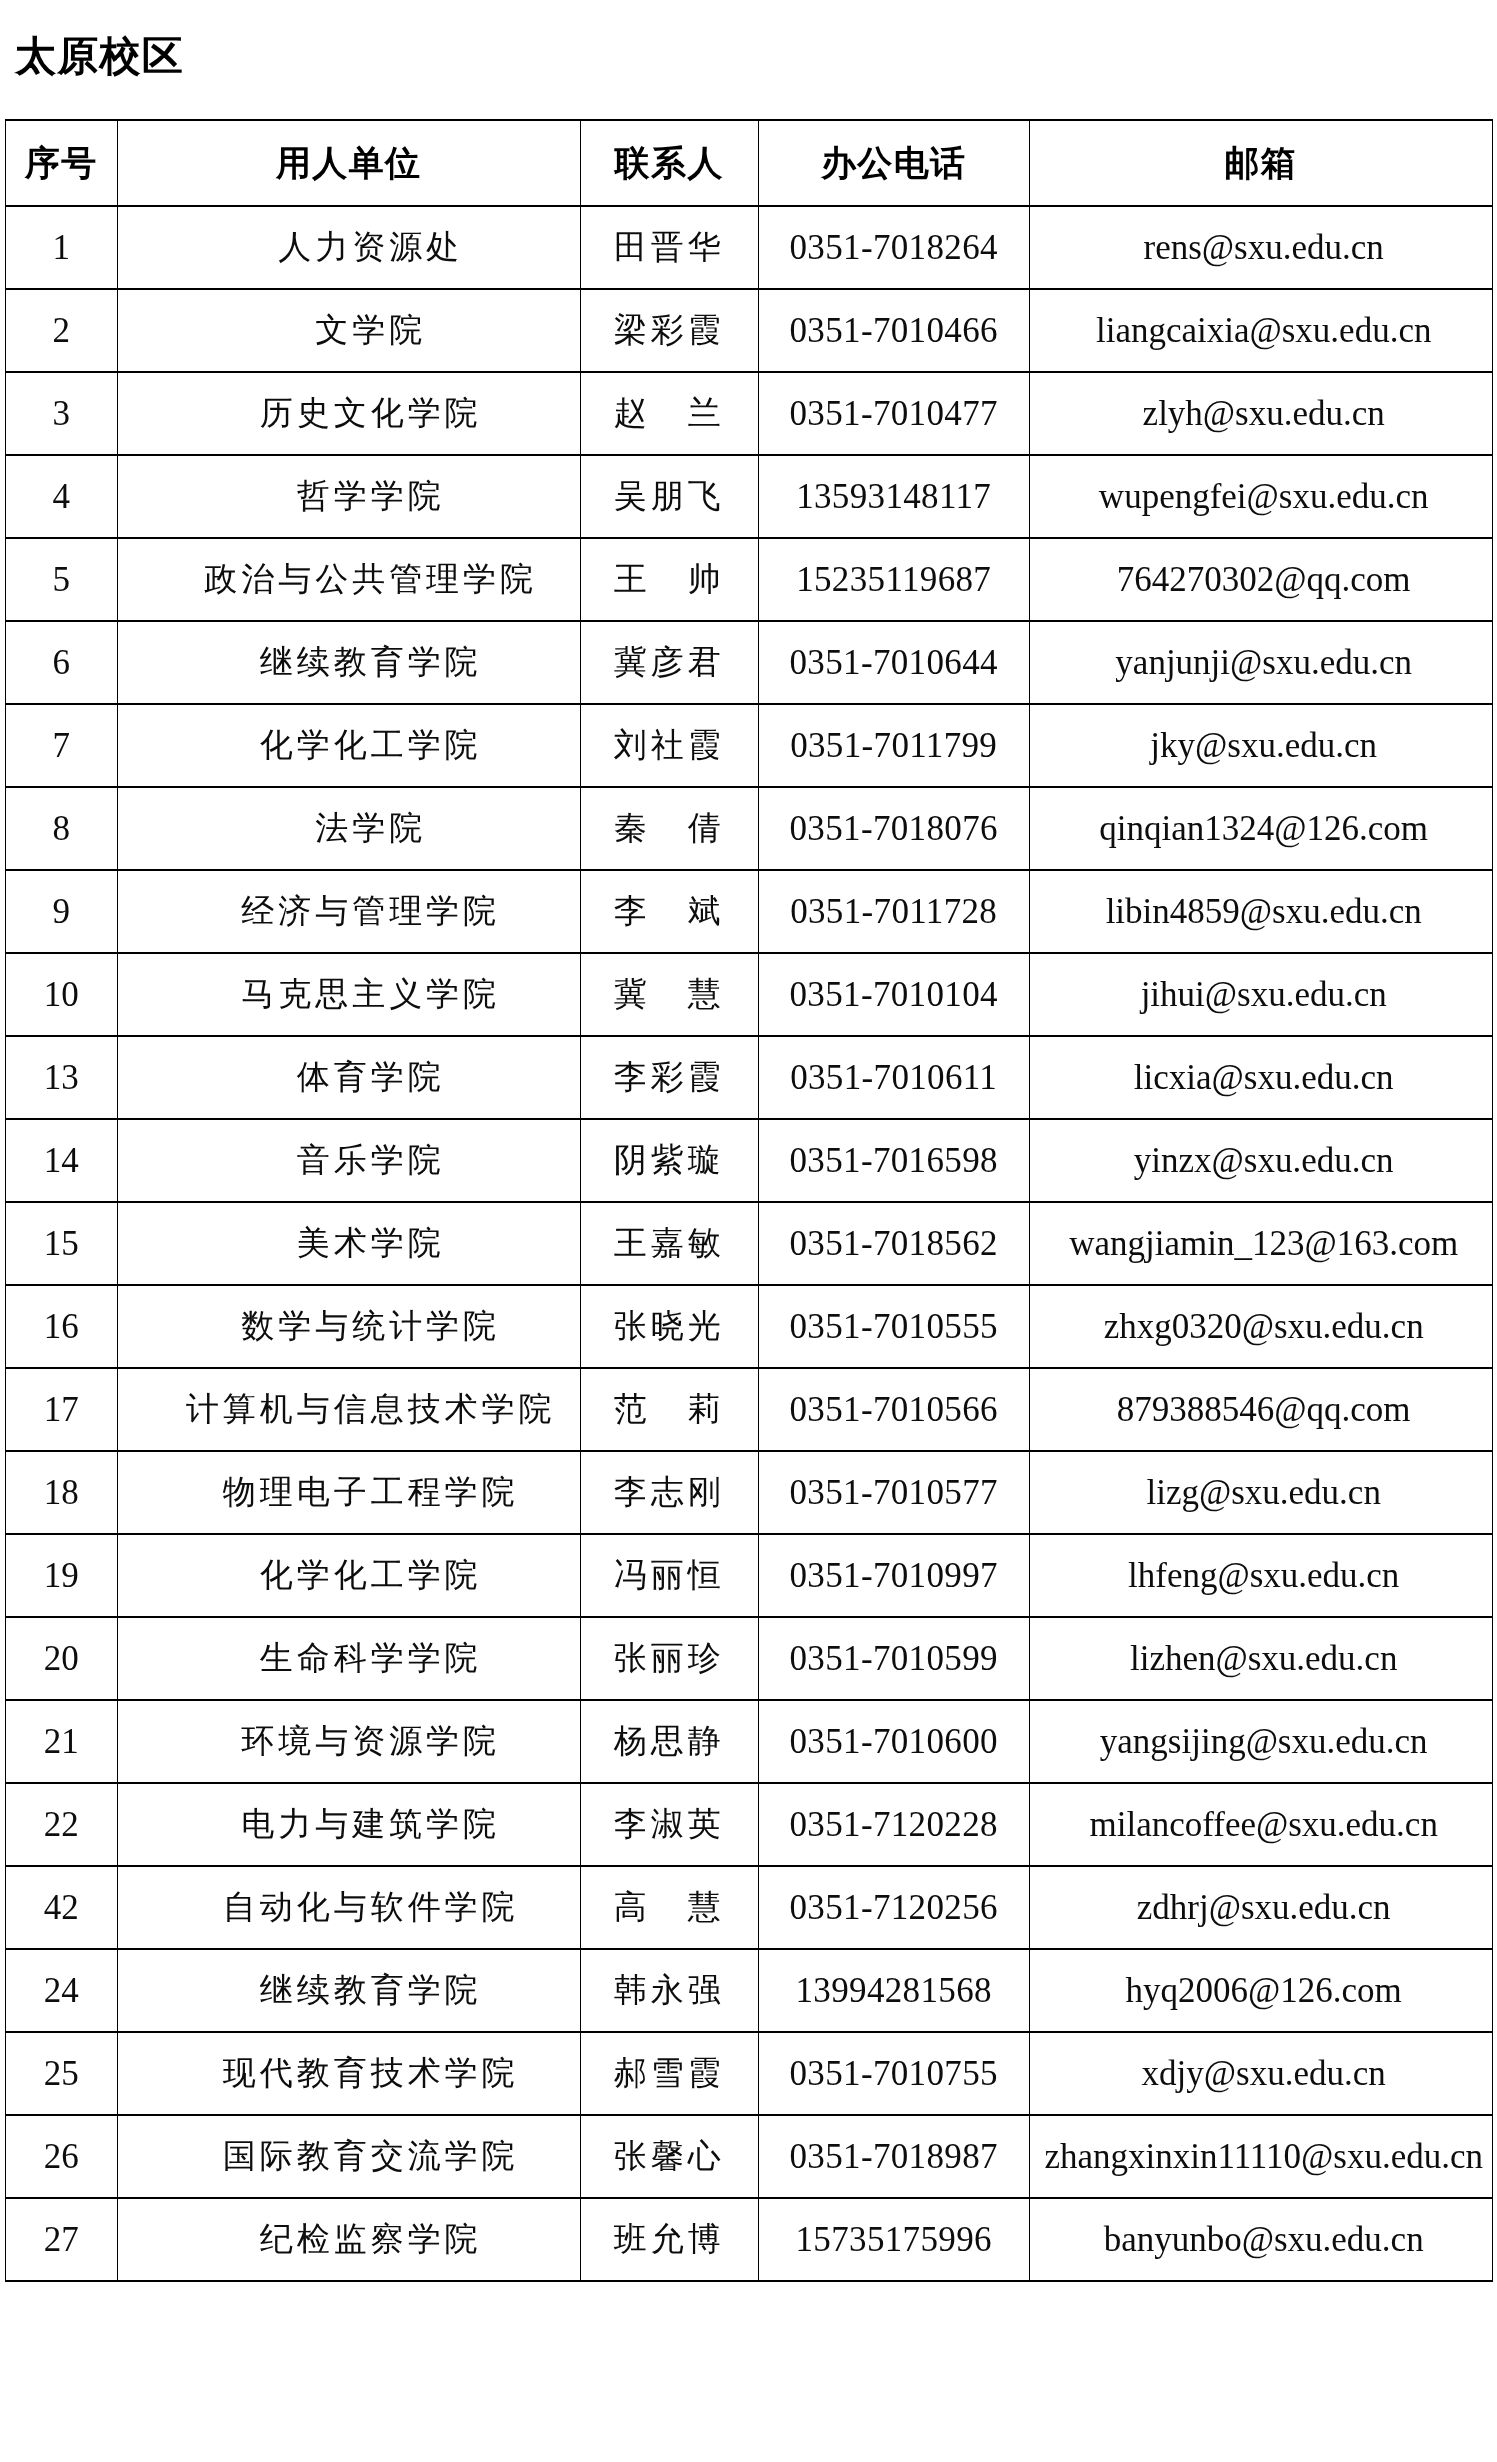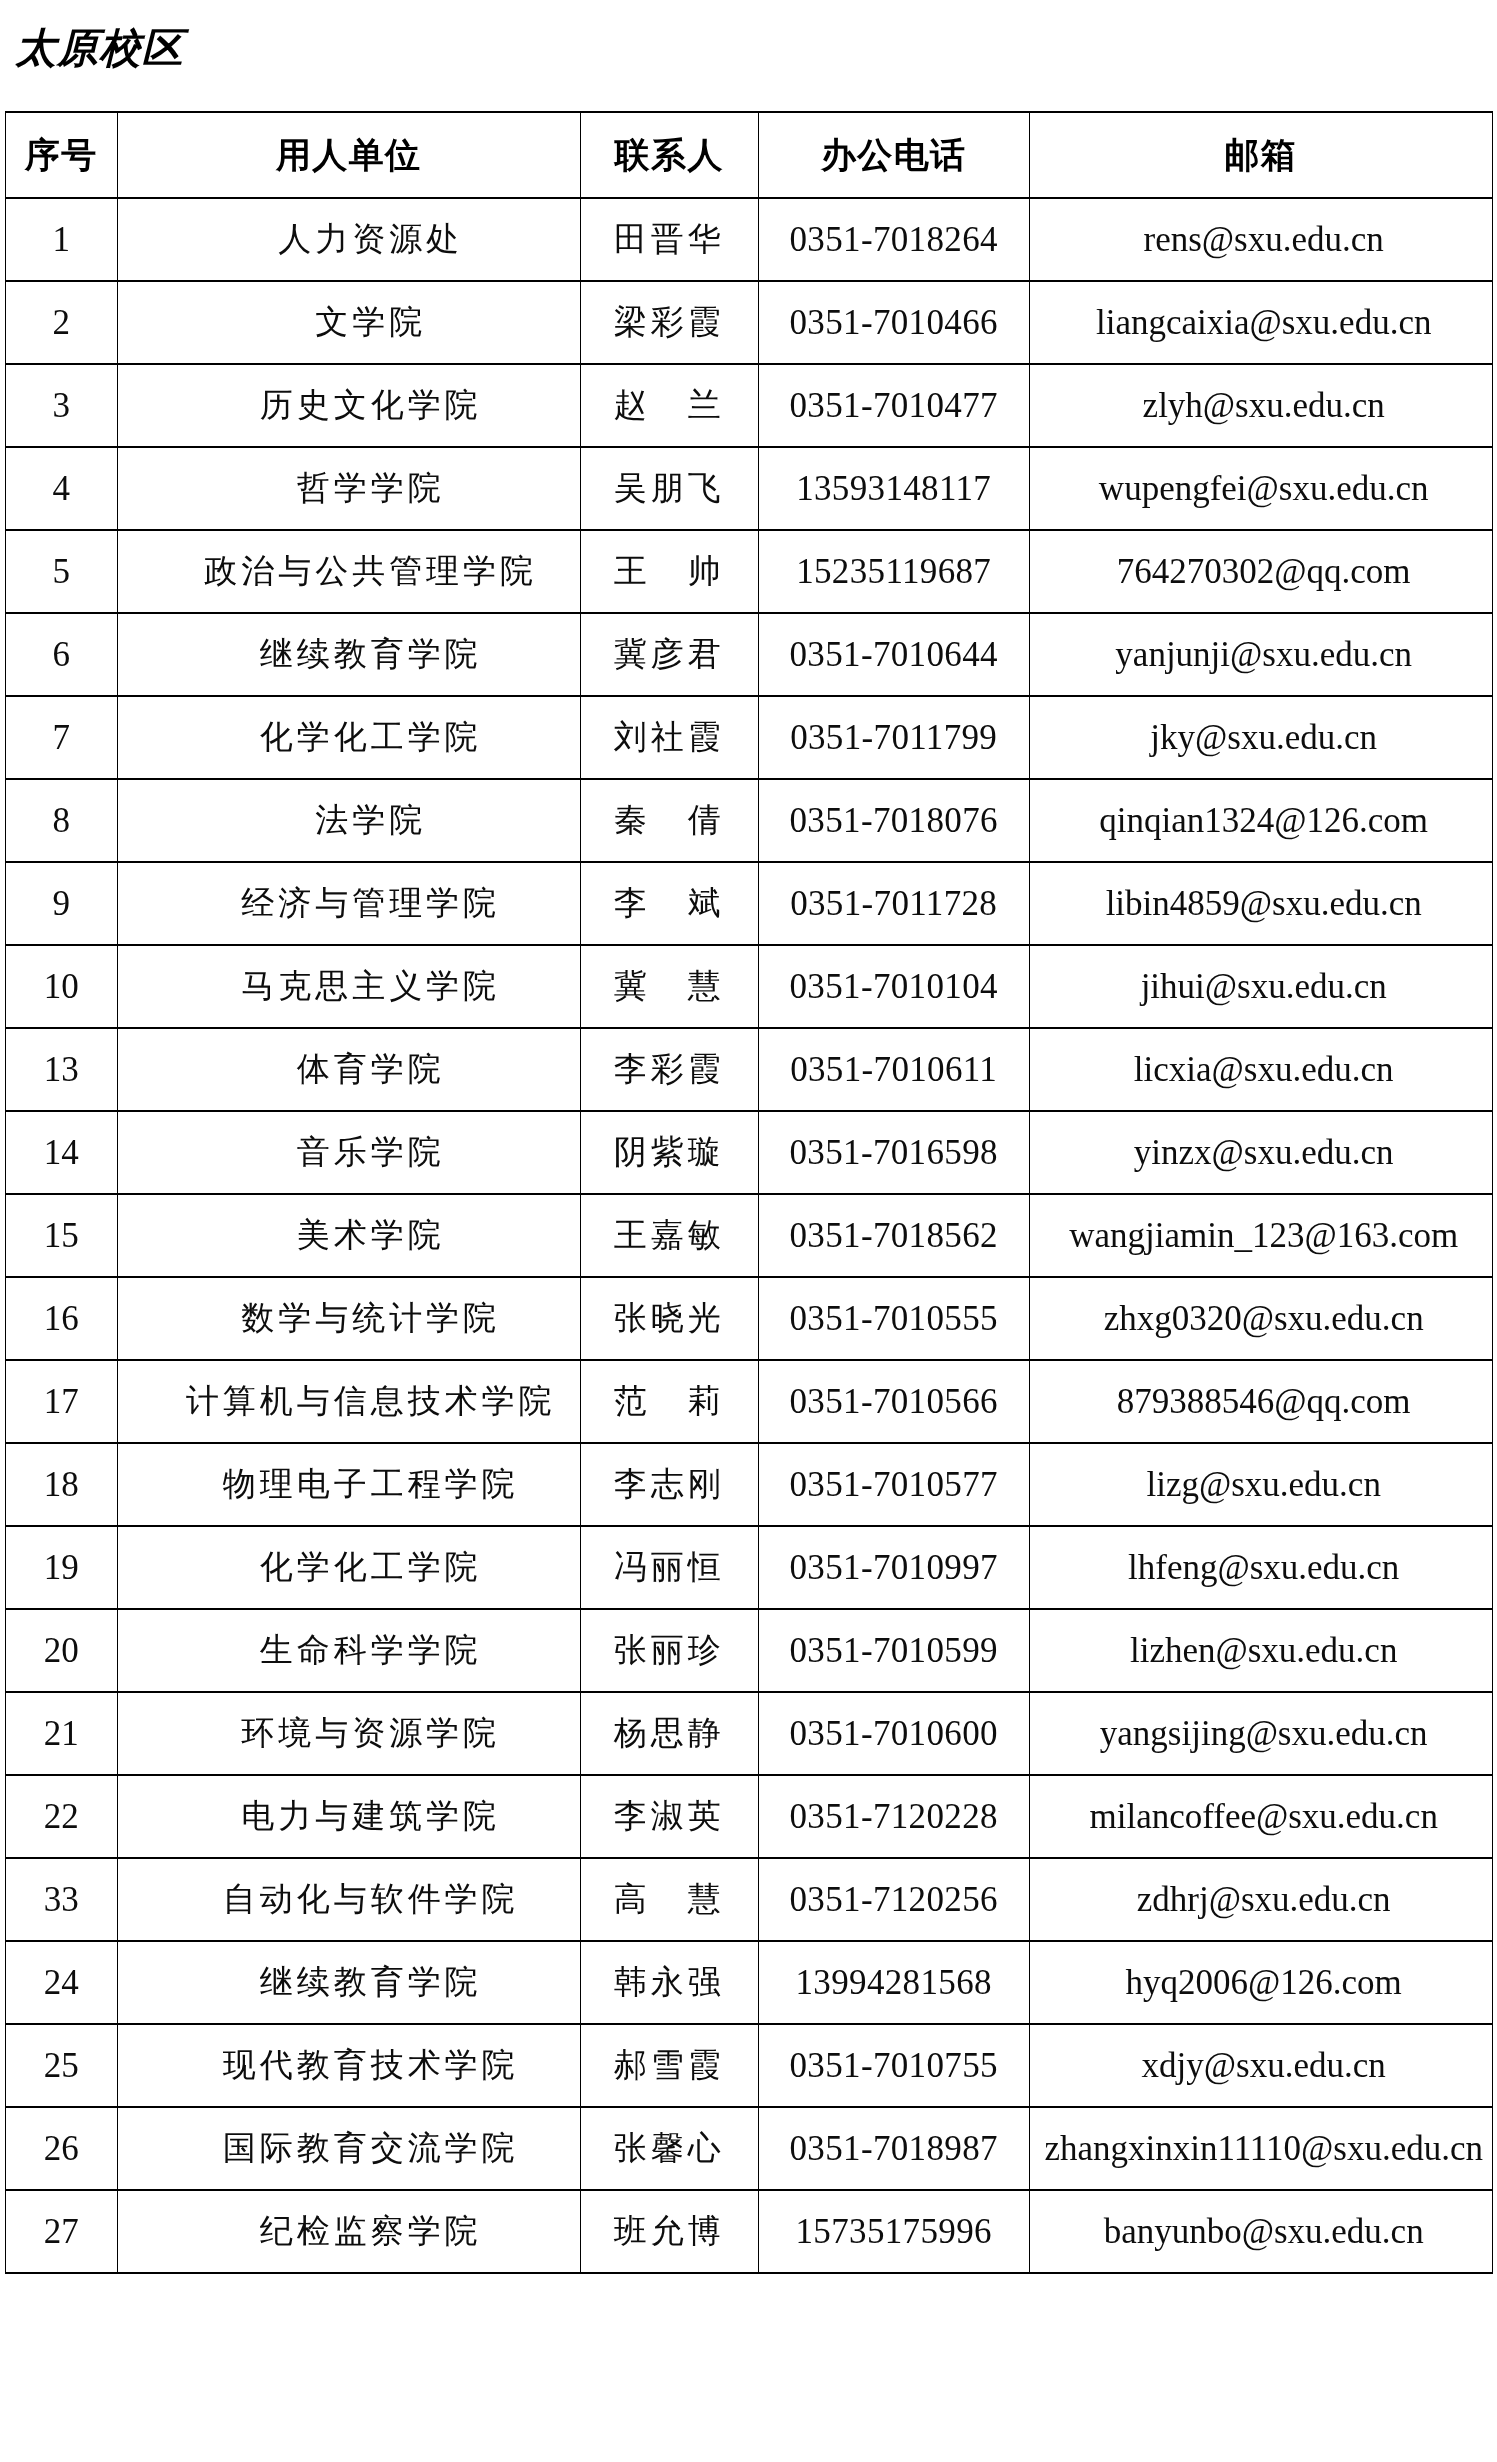--- a/index.html
+++ b/index.html
@@ -9,27 +9,26 @@
   }
   body {
     width: 1498px;
     height: 2462px;
     position: relative;
     font-family: "Liberation Serif", "DejaVu Serif", serif;
     color: #0d0d0d;
     overflow: hidden;
   }
   .page-title {
-    margin: 28px 0 0 15px;
+    margin: 36px 0 0 15px;
     font-size: 41px;
     line-height: 1;
     font-weight: bold;
     letter-spacing: 0.03em;
     color: #000000;
-    font-style: italic;
   }
   table.contact-table {
     margin: 42px 0 0 4.7px;
     border-collapse: collapse;
     table-layout: fixed;
     width: 1488px;
   }
   .contact-table th,
   .contact-table td {
     border-left: 1.8px solid #000;
@@ -213,21 +212,21 @@
         <td class="col-email">yangsijing@sxu.edu.cn</td>
       </tr>
       <tr>
         <td class="col-index">22</td>
         <td class="col-unit">电力与建筑学院</td>
         <td class="col-contact">李淑英</td>
         <td class="col-phone">0351-7120228</td>
         <td class="col-email">milancoffee@sxu.edu.cn</td>
       </tr>
       <tr>
-        <td class="col-index">33</td>
+        <td class="col-index">42</td>
         <td class="col-unit">自动化与软件学院</td>
         <td class="col-contact">高　慧</td>
         <td class="col-phone">0351-7120256</td>
         <td class="col-email">zdhrj@sxu.edu.cn</td>
       </tr>
       <tr>
         <td class="col-index">24</td>
         <td class="col-unit">继续教育学院</td>
         <td class="col-contact">韩永强</td>
         <td class="col-phone">13994281568</td>

